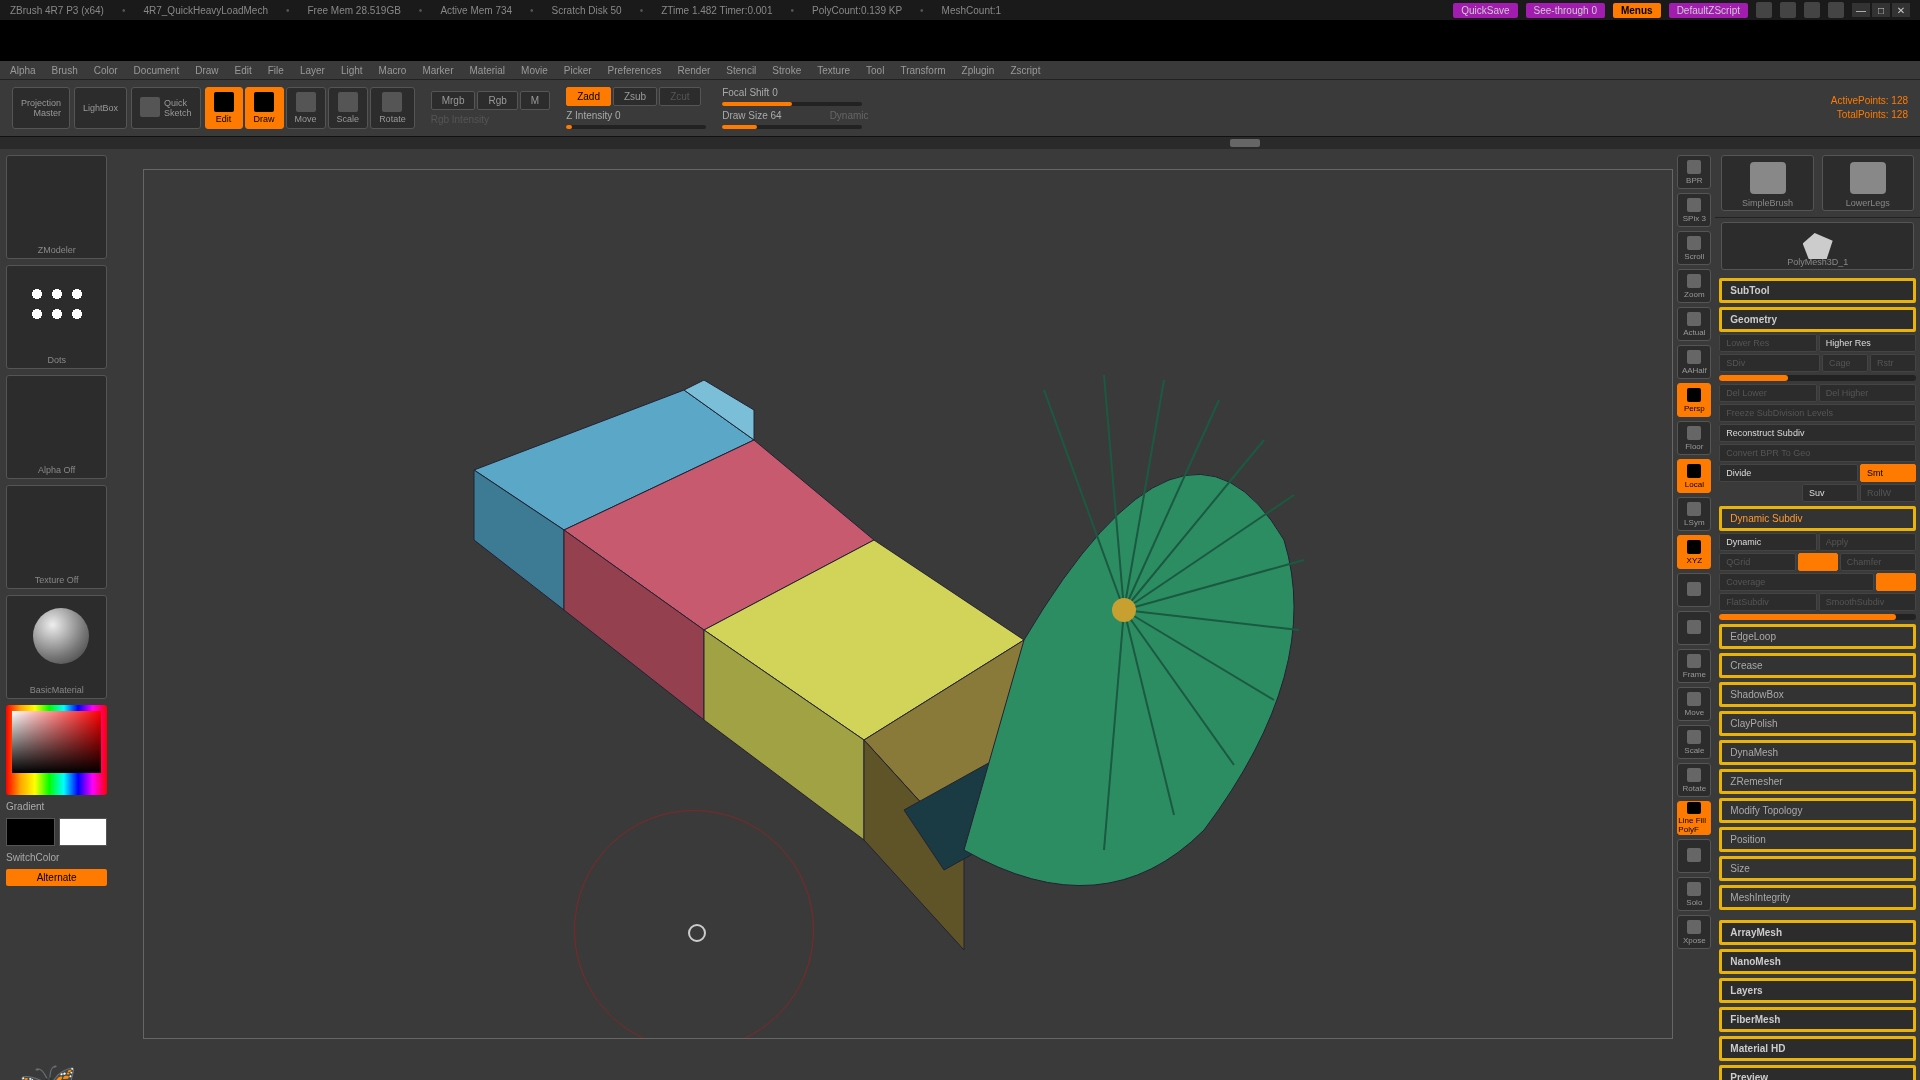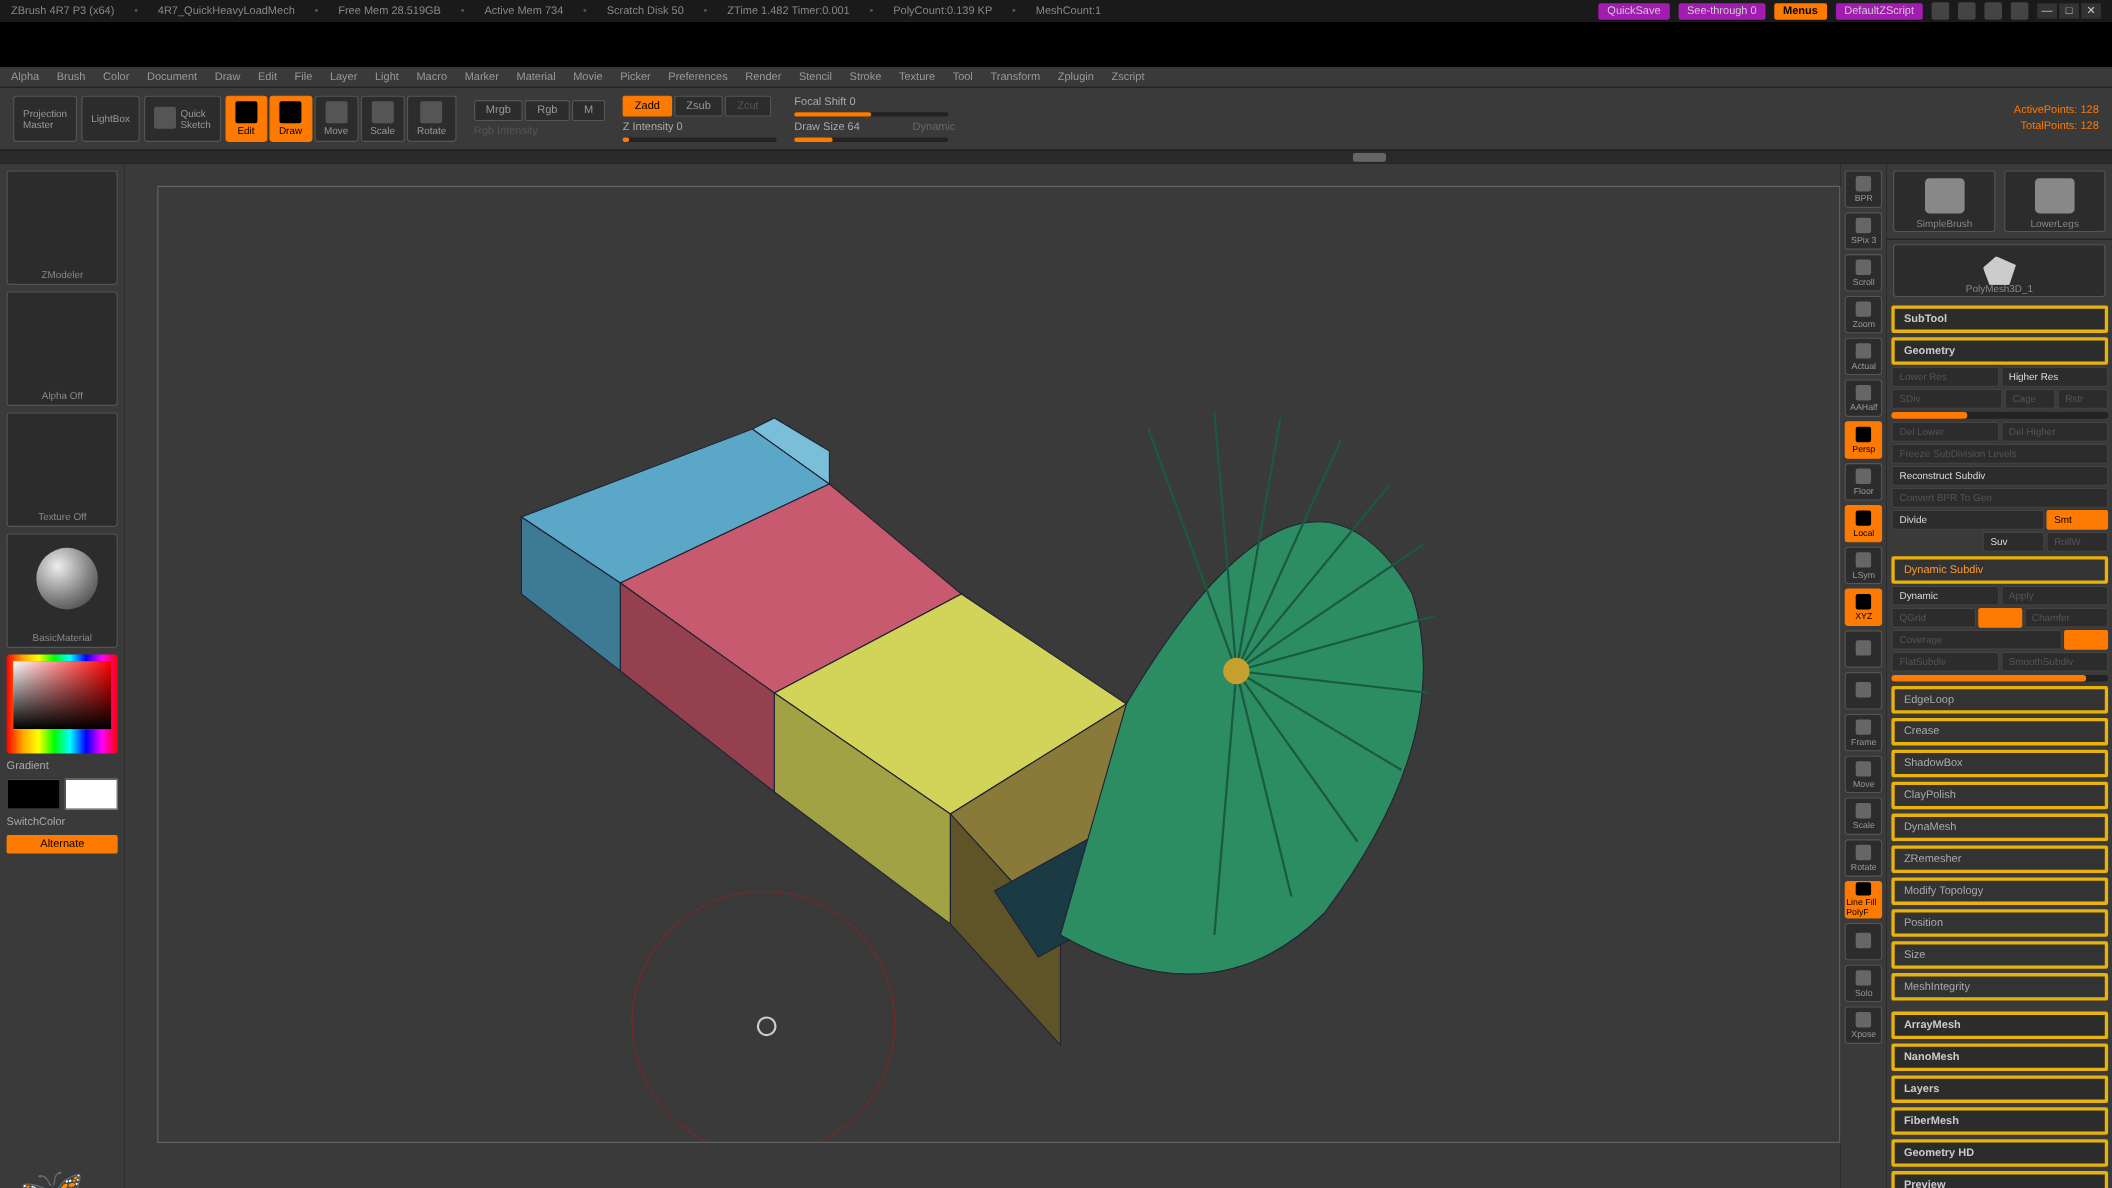--- a/index.html
+++ b/index.html
@@ -153,21 +153,21 @@
   <span>Stencil</span>
   <span>Stroke</span>
   <span>Texture</span>
   <span>Tool</span>
   <span>Transform</span>
   <span>Zplugin</span>
   <span>Zscript</span>
 </div>
 
 <div class="toprow">
-  <div class="block" style="white-space:pre; text-align:left;">Projection
+  <div class="block" style="white-space:pre; text-align:right;">Projection
 Master</div>
   <div class="block">LightBox</div>
   <div class="block" style="flex-direction:row; gap:4px;">
       <div class="icon-sq"></div>
       <span style="white-space:pre;">Quick
 Sketch</span>
     </div>
   <div class="group">
     <div class="block orange">
         <div class="icon-sq" style="background:#000;"></div>
@@ -234,20 +234,23 @@
 
 <div class="strip">
     <div class="thumb" style="left:1230px;"></div>
   </div>
 
 <div class="main">
 
   <div class="leftbar">
     <div class="slot" style="background:#2c2c2c;">
         <span>ZModeler</span>
+      </div>
+    <div class="slot dots">
+        <span>Dots</span>
       </div>
     <div class="slot">
         <span>Alpha Off</span>
       </div>
     <div class="slot">
         <span>Texture Off</span>
       </div>
     <div class="slot sphere">
         <span>BasicMaterial</span>
       </div>
@@ -470,21 +473,21 @@
           <div class="section-h sub">Position</div>
           <div class="section-h sub">Size</div>
           <div class="section-h sub">MeshIntegrity</div>
         </div>
       <div style="height:6px;"></div>
       <div id="bottom-sections">
           <div class="section-h">ArrayMesh</div>
           <div class="section-h">NanoMesh</div>
           <div class="section-h">Layers</div>
           <div class="section-h">FiberMesh</div>
-          <div class="section-h">Geometry HD</div>
+          <div class="section-h">Material HD</div>
           <div class="section-h">Preview</div>
           <div class="section-h">Surface</div>
           <div class="section-h">Deformation</div>
           <div class="section-h">Masking</div>
           <div class="section-h">Visibility</div>
           <div class="section-h">Polygroups</div>
         </div>
     </div>
   </div>
 </div>

